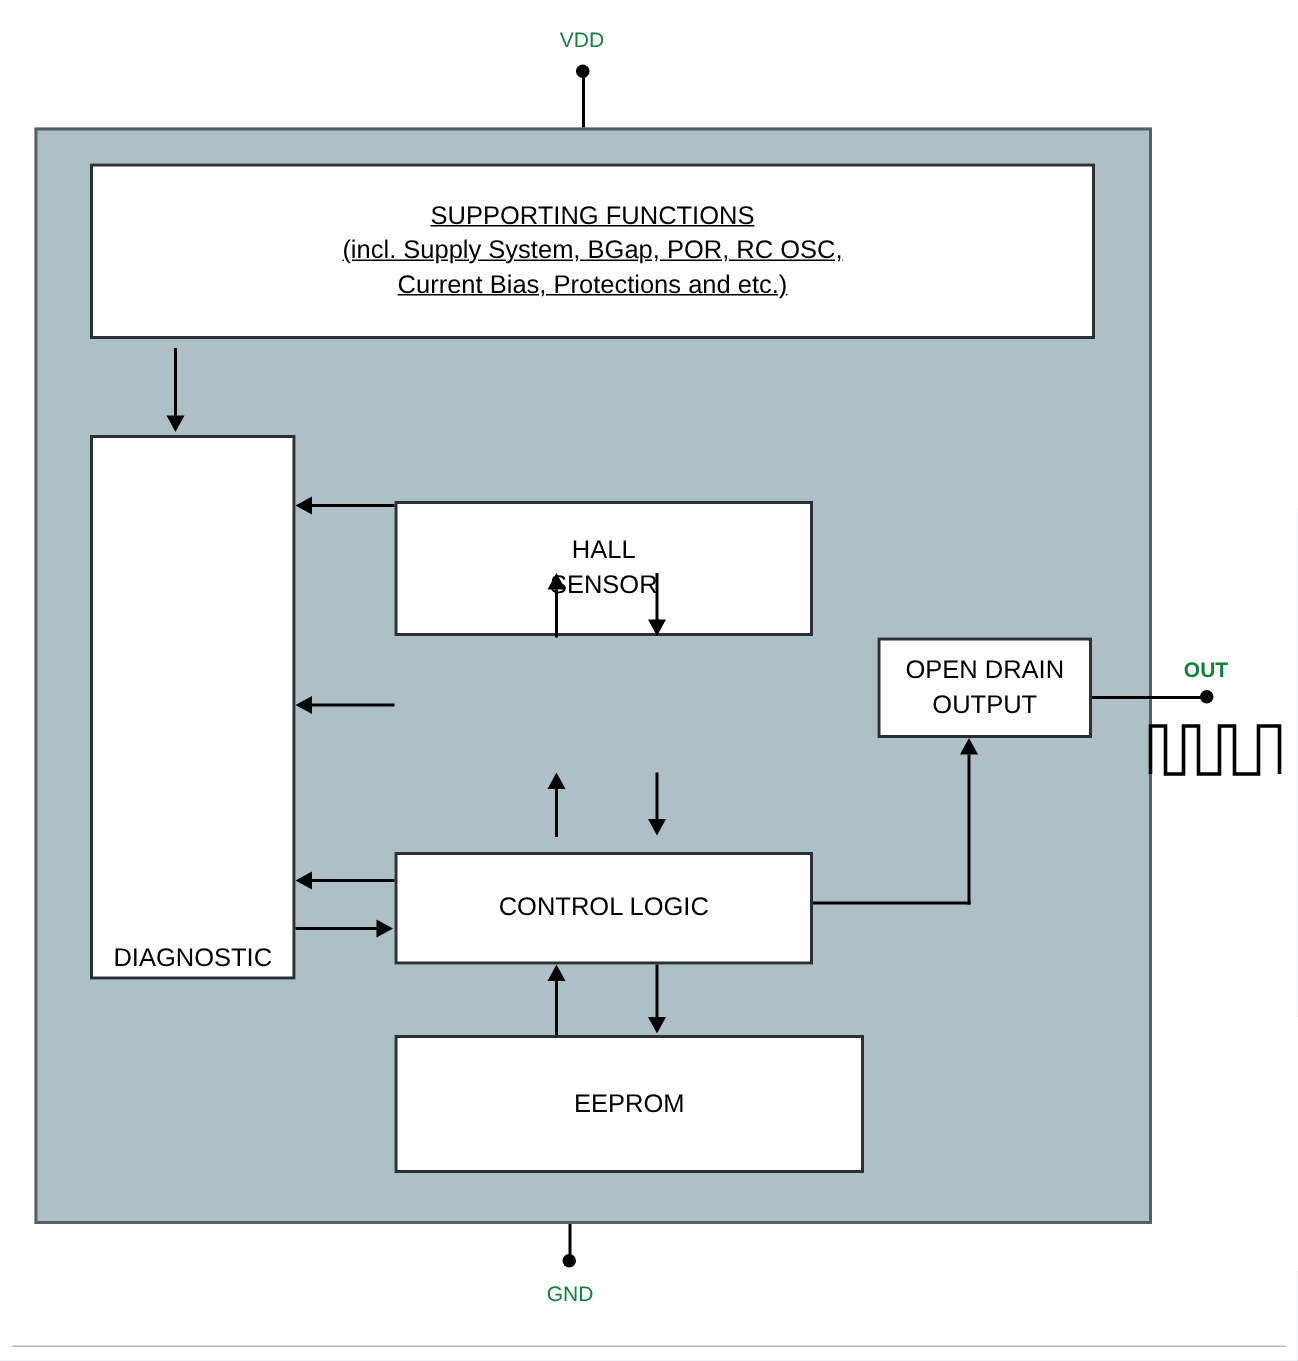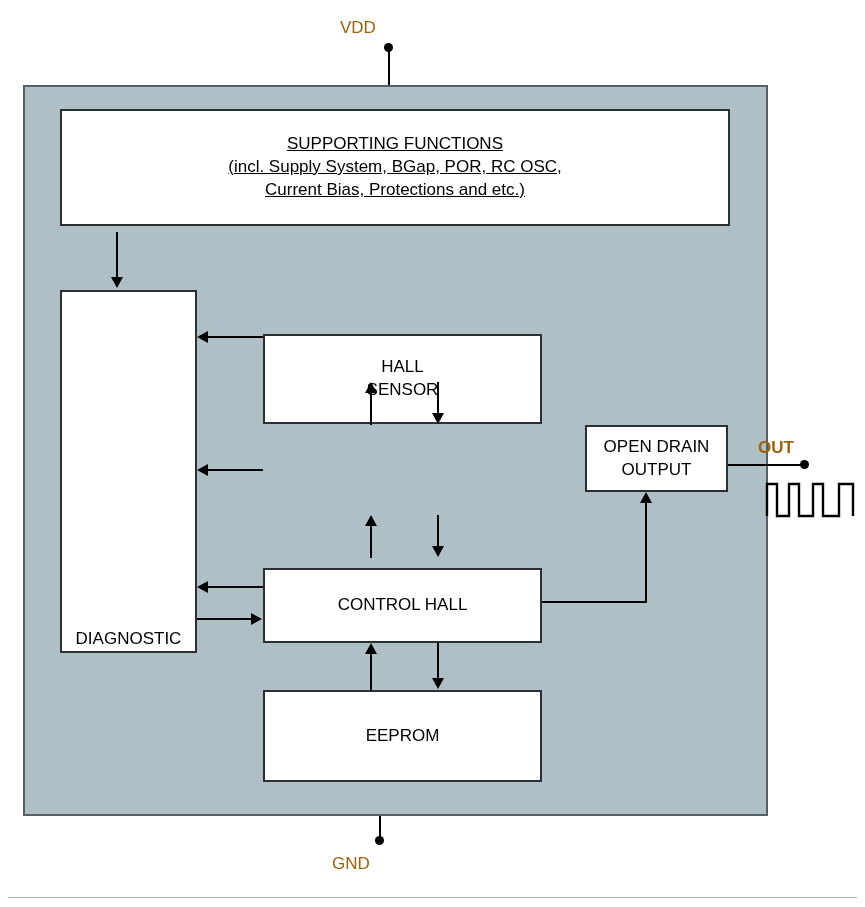--- a/index.html
+++ b/index.html
@@ -12,24 +12,25 @@
   }
   #diagram-root {
     position: relative;
     width: 865px;
     height: 907px;
     background: #ffffff;
     overflow: hidden;
   }
   .pin-label {
     position: absolute;
-    font-size: 17px;
-    color: #a16207;
+    font-size: 14px;
+    color: #15803d;
     font-family: "Liberation Sans", sans-serif;
     white-space: nowrap;
+    text-align: center;
   }
   .chip-body {
     position: absolute;
     left: 23px;
     top: 85px;
     width: 745px;
     height: 731px;
     background: #aebfc6;
     border: 2px solid #555f66;
     box-sizing: border-box;
@@ -143,36 +144,36 @@
   <div class="wire h" style="left:208px; top:469px; width:55px;"></div>
   <div class="arrow left" style="left:197px; top:464px;"></div>
 
   <div class="wire v" style="left:437px; top:515px; height:32px;"></div>
   <div class="arrow down" style="left:432px; top:546px;"></div>
 
   <div class="wire v" style="left:370px; top:526px; height:32px;"></div>
   <div class="arrow up" style="left:365px; top:515px;"></div>
 
   <div class="blk" style="left:263px; top:568px; width:279px; height:75px;">
-    <span class="lines">CONTROL HALL</span>
+    <span class="lines">CONTROL LOGIC</span>
   </div>
 
   <div class="wire h" style="left:208px; top:586px; width:55px;"></div>
   <div class="arrow left" style="left:197px; top:581px;"></div>
 
   <div class="wire h" style="left:197px; top:618px; width:55px;"></div>
   <div class="arrow right" style="left:251px; top:613px;"></div>
 
   <div class="wire v" style="left:437px; top:643px; height:36px;"></div>
   <div class="arrow down" style="left:432px; top:678px;"></div>
 
   <div class="wire v" style="left:370px; top:654px; height:36px;"></div>
   <div class="arrow up" style="left:365px; top:643px;"></div>
 
-  <div class="blk" style="left:263px; top:690px; width:279px; height:92px;">
+  <div class="blk" style="left:263px; top:690px; width:313px; height:92px;">
     <span class="lines">EEPROM</span>
   </div>
 
   <div class="blk" style="left:585px; top:425px; width:143px; height:67px;">
     <span class="lines">OPEN DRAIN
 OUTPUT</span>
   </div>
 
   <div class="wire h" style="left:542px; top:601px; width:105px;"></div>
   <div class="wire v" style="left:645px; top:503px; height:100px;"></div>

